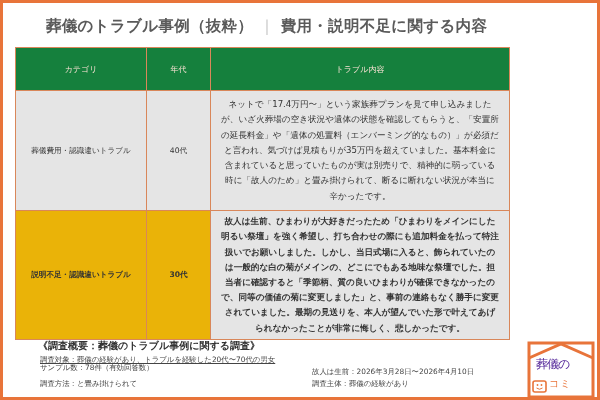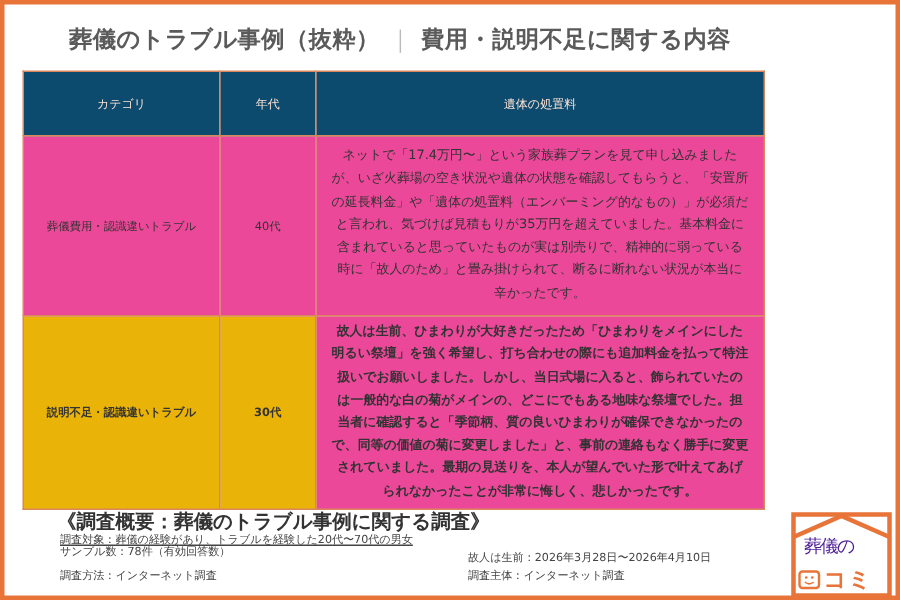--- a/index.html
+++ b/index.html
@@ -5,27 +5,27 @@
   html, body { margin:0; padding:0; }
   body { width:600px; height:400px; position:relative; overflow:hidden; background:#ffffff;
          font-family:"DejaVu Sans","Liberation Sans",sans-serif; }
   .frame { position:absolute; left:0; top:0; width:600px; height:400px; box-sizing:border-box;
            border:3px solid #e8743a; background:#fff; }
   .title { position:absolute; left:46px; top:16px; font-size:15.5px; font-weight:bold; color:#5a5a5a;
            letter-spacing:0.3px; white-space:nowrap; }
   .title .sep { color:#bbb; font-weight:normal; margin:0 6px; }
   .table { position:absolute; left:15px; top:47px; width:494px; border-collapse:collapse; table-layout:fixed; }
   .table th, .table td { border:1px solid #d9875a; }
-  .table th { background:#0c4a6e; color:#fde3d6; font-size:8px; font-weight:normal; height:40px; }
-  .table td { background:#ec4899; color:#333; font-size:7.6px; text-align:center; vertical-align:middle; }
+  .table th { background:#15803d; color:#fde3d6; font-size:8px; font-weight:normal; height:40px; }
+  .table td { background:#e5e5e5; color:#333; font-size:7.6px; text-align:center; vertical-align:middle; }
   .table td.content { font-size:8.6px; line-height:15.2px; color:#333; padding:0 10px; text-align:center; }
   .row1 td { height:117px; }
   .row2 td { height:126px;font-weight:bold; }
   .row2 td.cat, .row2 td.age { background:#eab308; }
-  .footer-head { position:absolute; left:38px; top:339px; font-size:13px; font-weight:bold; color:#333; white-space:nowrap; }
+  .footer-head { position:absolute; left:38px; top:339px; font-size:10px; font-weight:bold; color:#333; white-space:nowrap; }
   .footer-line { position:absolute; font-size:7.4px; color:#444; white-space:nowrap; }
   .logo { position:absolute; left:526px; top:340px; width:70px; height:58px; }
 </style>
 </head>
 <body>
 
 <div class="frame"></div>
 
 <div class="title">
   <span>葬儀のトラブル事例（抜粋）</span><span class="sep">｜</span><span>費用・説明不足に関する内容</span>
@@ -34,48 +34,48 @@
 <table class="table">
   <colgroup>
     <col style="width:131px">
     <col style="width:64px">
     <col style="width:299px">
   </colgroup>
   <thead>
     <tr>
       <th>カテゴリ</th>
       <th>年代</th>
-      <th>遺体の処置料</th>
+      <th>トラブル内容</th>
     </tr>
   </thead>
   <tbody>
     <tr class="row1">
       <td class="cat">葬儀費用・認識違いトラブル</td>
       <td class="age">40代</td>
       <td class="content">ネットで「17.4万円〜」という家族葬プランを見て申し込みましたが、いざ火葬場の空き状況や遺体の状態を確認してもらうと、「安置所の延長料金」や「遺体の処置料（エンバーミング的なもの）」が必須だと言われ、気づけば見積もりが35万円を超えていました。基本料金に含まれていると思っていたものが実は別売りで、精神的に弱っている時に「故人のため」と畳み掛けられて、断るに断れない状況が本当に辛かったです。</td>
     </tr>
     <tr class="row2">
       <td class="cat">説明不足・認識違いトラブル</td>
       <td class="age">30代</td>
       <td class="content">故人は生前、ひまわりが大好きだったため「ひまわりをメインにした明るい祭壇」を強く希望し、打ち合わせの際にも追加料金を払って特注扱いでお願いしました。しかし、当日式場に入ると、飾られていたのは一般的な白の菊がメインの、どこにでもある地味な祭壇でした。担当者に確認すると「季節柄、質の良いひまわりが確保できなかったので、同等の価値の菊に変更しました」と、事前の連絡もなく勝手に変更されていました。最期の見送りを、本人が望んでいた形で叶えてあげられなかったことが非常に悔しく、悲しかったです。</td>
     </tr>
   </tbody>
 </table>
 
 <div class="footer-head">《調査概要：葬儀のトラブル事例に関する調査》</div>
 <div class="footer-line" style="left:40px; top:355px;text-decoration:underline;">調査対象：葬儀の経験があり、トラブルを経験した20代〜70代の男女</div>
 <div class="footer-line" style="left:40px; top:363px;">サンプル数：78件（有効回答数）</div>
-<div class="footer-line" style="left:40px; top:379px;">調査方法：インターネット調査</div>
+<div class="footer-line" style="left:40px; top:379px;">調査方法：と畳み掛けられて</div>
 <div class="footer-line" style="left:312px; top:367px;">故人は生前：2026年3月28日〜2026年4月10日</div>
-<div class="footer-line" style="left:312px; top:379px;">調査主体：インターネット調査</div>
+<div class="footer-line" style="left:312px; top:379px;">調査主体：葬儀の経験があり</div>
 
 <div class="logo">
   <svg width="70" height="58" viewBox="0 0 70 58">
     <rect x="3" y="3" width="64" height="54" fill="#fff" stroke="#e8743a" stroke-width="3"></rect>
     <polyline points="3,18 35,4 67,18" fill="none" stroke="#e8743a" stroke-width="3"></polyline>
     <rect x="7" y="41" width="13" height="11" rx="2" fill="none" stroke="#e8743a" stroke-width="1.6"></rect>
     <circle cx="11.5" cy="45" r="0.9" fill="#e8743a"></circle>
     <circle cx="15.5" cy="45" r="0.9" fill="#e8743a"></circle>
     <path d="M10.5 48 Q13.5 50.5 16.5 48" fill="none" stroke="#e8743a" stroke-width="1"></path>
   </svg>
   <span style="position:absolute; left:10px; top:16px; font-size:12px; color:#4c1d95; white-space:nowrap; letter-spacing:-1px;">葬儀の</span>
-  <span style="position:absolute; left:23px; top:37px; font-size:15px; color:#e8743a; white-space:nowrap; letter-spacing:1px;font-weight:bold;">コミ</span>
+  <span style="position:absolute; left:23px; top:37px; font-size:10px; color:#e8743a; white-space:nowrap; letter-spacing:1px;">コミ</span>
 </div>
 
 </body></html>

